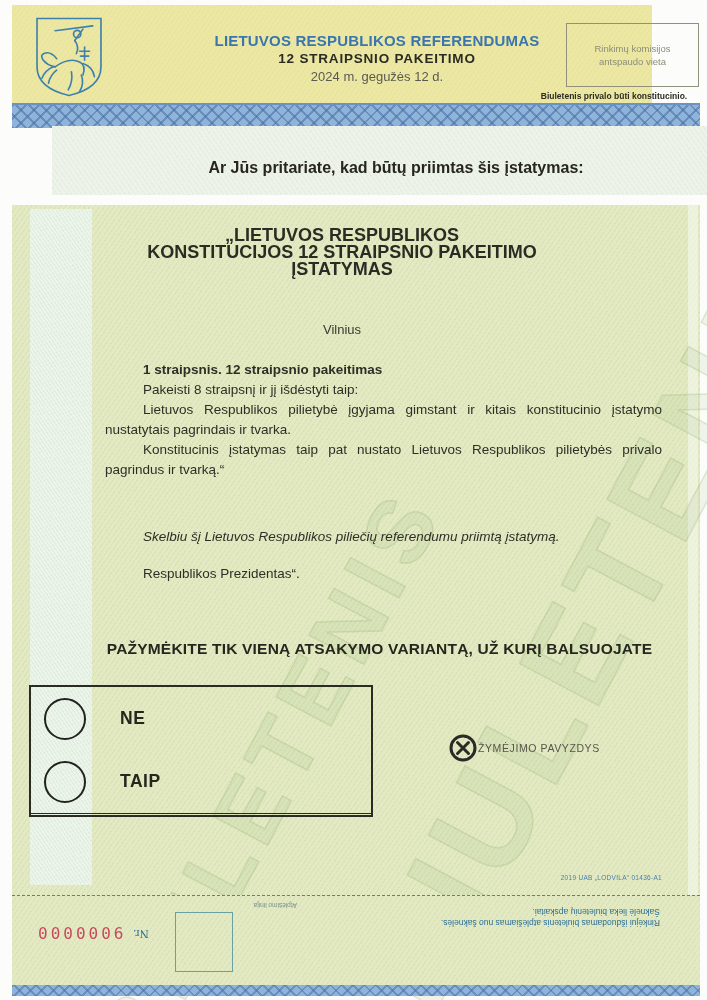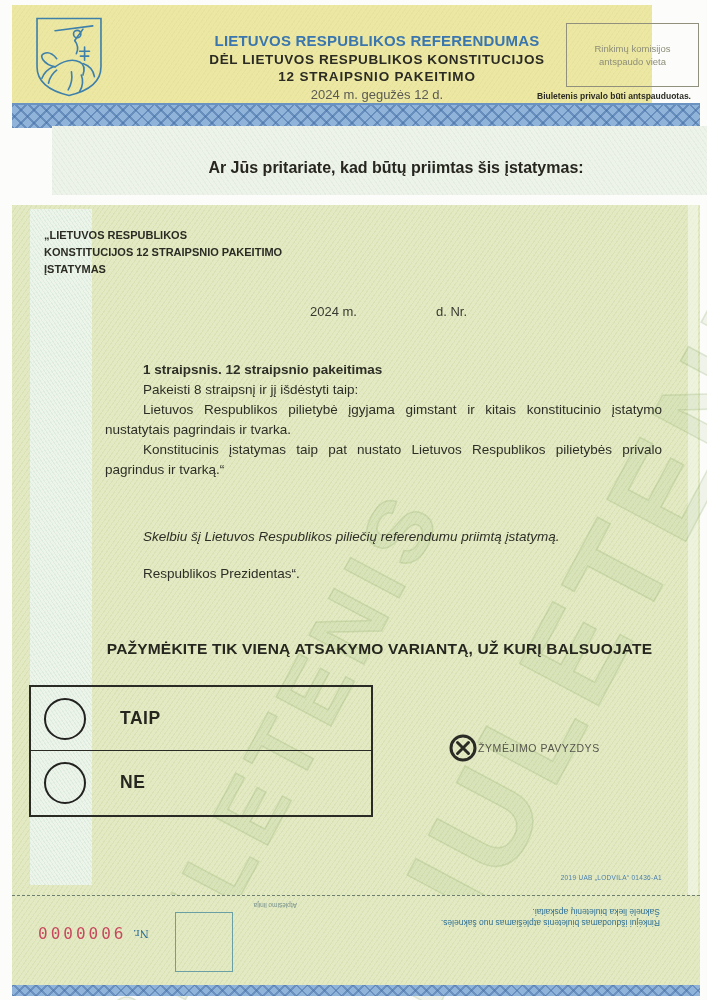--- a/index.html
+++ b/index.html
@@ -46,22 +46,22 @@
     background-image:repeating-linear-gradient(125deg, rgba(150,170,80,.12) 0 1px, rgba(0,0,0,0) 1px 4px);}
   .left-strip{position:absolute;left:18px;top:4px;width:62px;height:676px;
     background-color:rgba(238,245,238,.92);
     background-image:repeating-linear-gradient(55deg, rgba(120,175,150,.12) 0 1px, rgba(0,0,0,0) 1px 3px);}
   .right-strip{position:absolute;right:2px;top:0;width:10px;height:100%;background:rgba(245,248,240,.6);}
   .watermark{position:absolute;font-weight:bold;color:rgba(130,165,95,.10);
     -webkit-text-stroke:1.5px rgba(130,165,95,.22);letter-spacing:10px;pointer-events:none;white-space:nowrap;}
   .wm1{font-size:130px;left:150px;top:330px;transform:rotate(-62deg);transform-origin:center;}
   .wm2{font-size:90px;left:-60px;top:520px;transform:rotate(-62deg);transform-origin:center;}
 
-  .law-title{position:absolute;left:0;top:22px;width:660px;
-    font-size:11px;font-weight:bold;color:#2b2b24;line-height:17px;padding-left:32px;}
+  .law-title{position:absolute;left:0;top:22px;width:660px;text-align:center;
+    font-size:18px;font-weight:bold;color:#2b2b24;line-height:17px;}
   .law-dateline{position:absolute;left:0;top:99px;width:660px;height:16px;font-size:13px;color:#3a3a32;}
   .law-dateline .dl-left{position:absolute;left:298px;}
   .law-dateline .dl-right{position:absolute;left:424px;}
   .law-city{position:absolute;left:0;top:117px;width:660px;text-align:center;font-size:13px;color:#3a3a32;}
 
   .law-text{position:absolute;left:93px;top:155px;width:557px;font-size:13.5px;color:#2e2e26;line-height:20px;}
   .law-text p{margin:0;text-indent:38px;}
   .law-text .just{text-align:justify;}
   .law-text .b{font-weight:bold;}
   .promulgation{position:absolute;left:93px;top:324px;width:557px;font-size:13.5px;font-style:italic;color:#2e2e26;text-indent:38px;}
@@ -112,74 +112,70 @@
       <path d="M52,30 Q58,38 54,46"></path>
       <path d="M64,38 v16 M58,43 h12 M59,49 h10"></path>
       <path d="M30,52 Q22,42 14,46 Q10,48 13,53 Q18,60 28,62"></path>
       <path d="M28,62 Q45,50 58,56 Q66,60 62,72"></path>
       <path d="M26,62 Q16,66 12,76 M30,66 Q22,72 20,82"></path>
       <path d="M60,72 Q64,82 58,92 M48,68 Q50,80 44,90"></path>
       <path d="M62,58 Q74,62 76,74"></path>
     </svg>
     <div class="title-block">
       <div class="title1">LIETUVOS RESPUBLIKOS REFERENDUMAS</div>
-      <div class="title2">DĖL LIETUVOS RESPUBLIKOS KONSTITUCIJOS</div>
       <div class="title3">12 STRAIPSNIO PAKEITIMO</div>
       <div class="title-date">2024 m. gegužės 12 d.</div>
     </div>
     <div class="stamp-box">
       <span>Rinkimų komisijos</span>
       <span>antspaudo vieta</span>
     </div>
-    <div class="stamp-note">Biuletenis privalo būti antspauduotas.</div>
+    <div class="stamp-note">Biuletenis privalo būti konstitucinio.</div>
   </div>
 
   <div class="ribbon"></div>
 
   <div class="question-band">
     <p class="question-text">Ar Jūs pritariate, kad būtų priimtas šis įstatymas:</p>
   </div>
 
   <div class="bodyarea">
     <div class="left-strip"></div>
     <div class="right-strip"></div>
     <div class="watermark wm1">BIULETENIS</div>
     <div class="watermark wm2">BIULETENIS</div>
 
     <div class="law-title">
       <div>„LIETUVOS RESPUBLIKOS</div>
       <div>KONSTITUCIJOS 12 STRAIPSNIO PAKEITIMO</div>
       <div>ĮSTATYMAS</div>
     </div>
 
-    <div class="law-dateline">
-      <span class="dl-left">2024 m.</span>
-      <span class="dl-right">d. Nr.</span>
-    </div>
+    <div class="law-city">Vilnius</div>
 
     <div class="law-text">
       <p class="b">1 straipsnis. 12 straipsnio pakeitimas</p>
       <p>Pakeisti 8 straipsnį ir jį išdėstyti taip:</p>
       <p class="just">Lietuvos Respublikos pilietybė įgyjama gimstant ir kitais konstitucinio įstatymo nustatytais pagrindais ir tvarka.</p>
       <p class="just">Konstitucinis įstatymas taip pat nustato Lietuvos Respublikos pilietybės privalo pagrindus ir tvarką.“</p>
     </div>
 
     <div class="promulgation">Skelbiu šį Lietuvos Respublikos piliečių referendumu priimtą įstatymą.</div>
     <div class="signature">Respublikos Prezidentas“.</div>
 
     <div class="instruction">PAŽYMĖKITE TIK VIENĄ ATSAKYMO VARIANTĄ, UŽ KURĮ BALSUOJATE</div>
 
     <div class="answer-box">
+      <div class="answer-row">
+        <div class="opt-circle"></div>
+        <div class="opt-label">NE</div>
+      </div>
       <div class="answer-row first">
         <div class="opt-circle"></div>
         <div class="opt-label">TAIP</div>
-      </div>
-      <div class="answer-row">
-        <div class="opt-circle"></div>
-        <div class="opt-label">NE</div>
       </div>
     </div>
 
     <div class="example">
       <svg width="30" height="30" viewBox="0 0 30 30">
         <circle cx="15" cy="15" r="12" fill="none" stroke="#2b2b26" stroke-width="3"></circle>
         <path d="M9.5,9.5 L20.5,20.5 M20.5,9.5 L9.5,20.5" stroke="#2b2b26" stroke-width="3" stroke-linecap="round"></path>
       </svg>
       <span class="example-label">ŽYMĖJIMO PAVYZDYS</span>
     </div>

